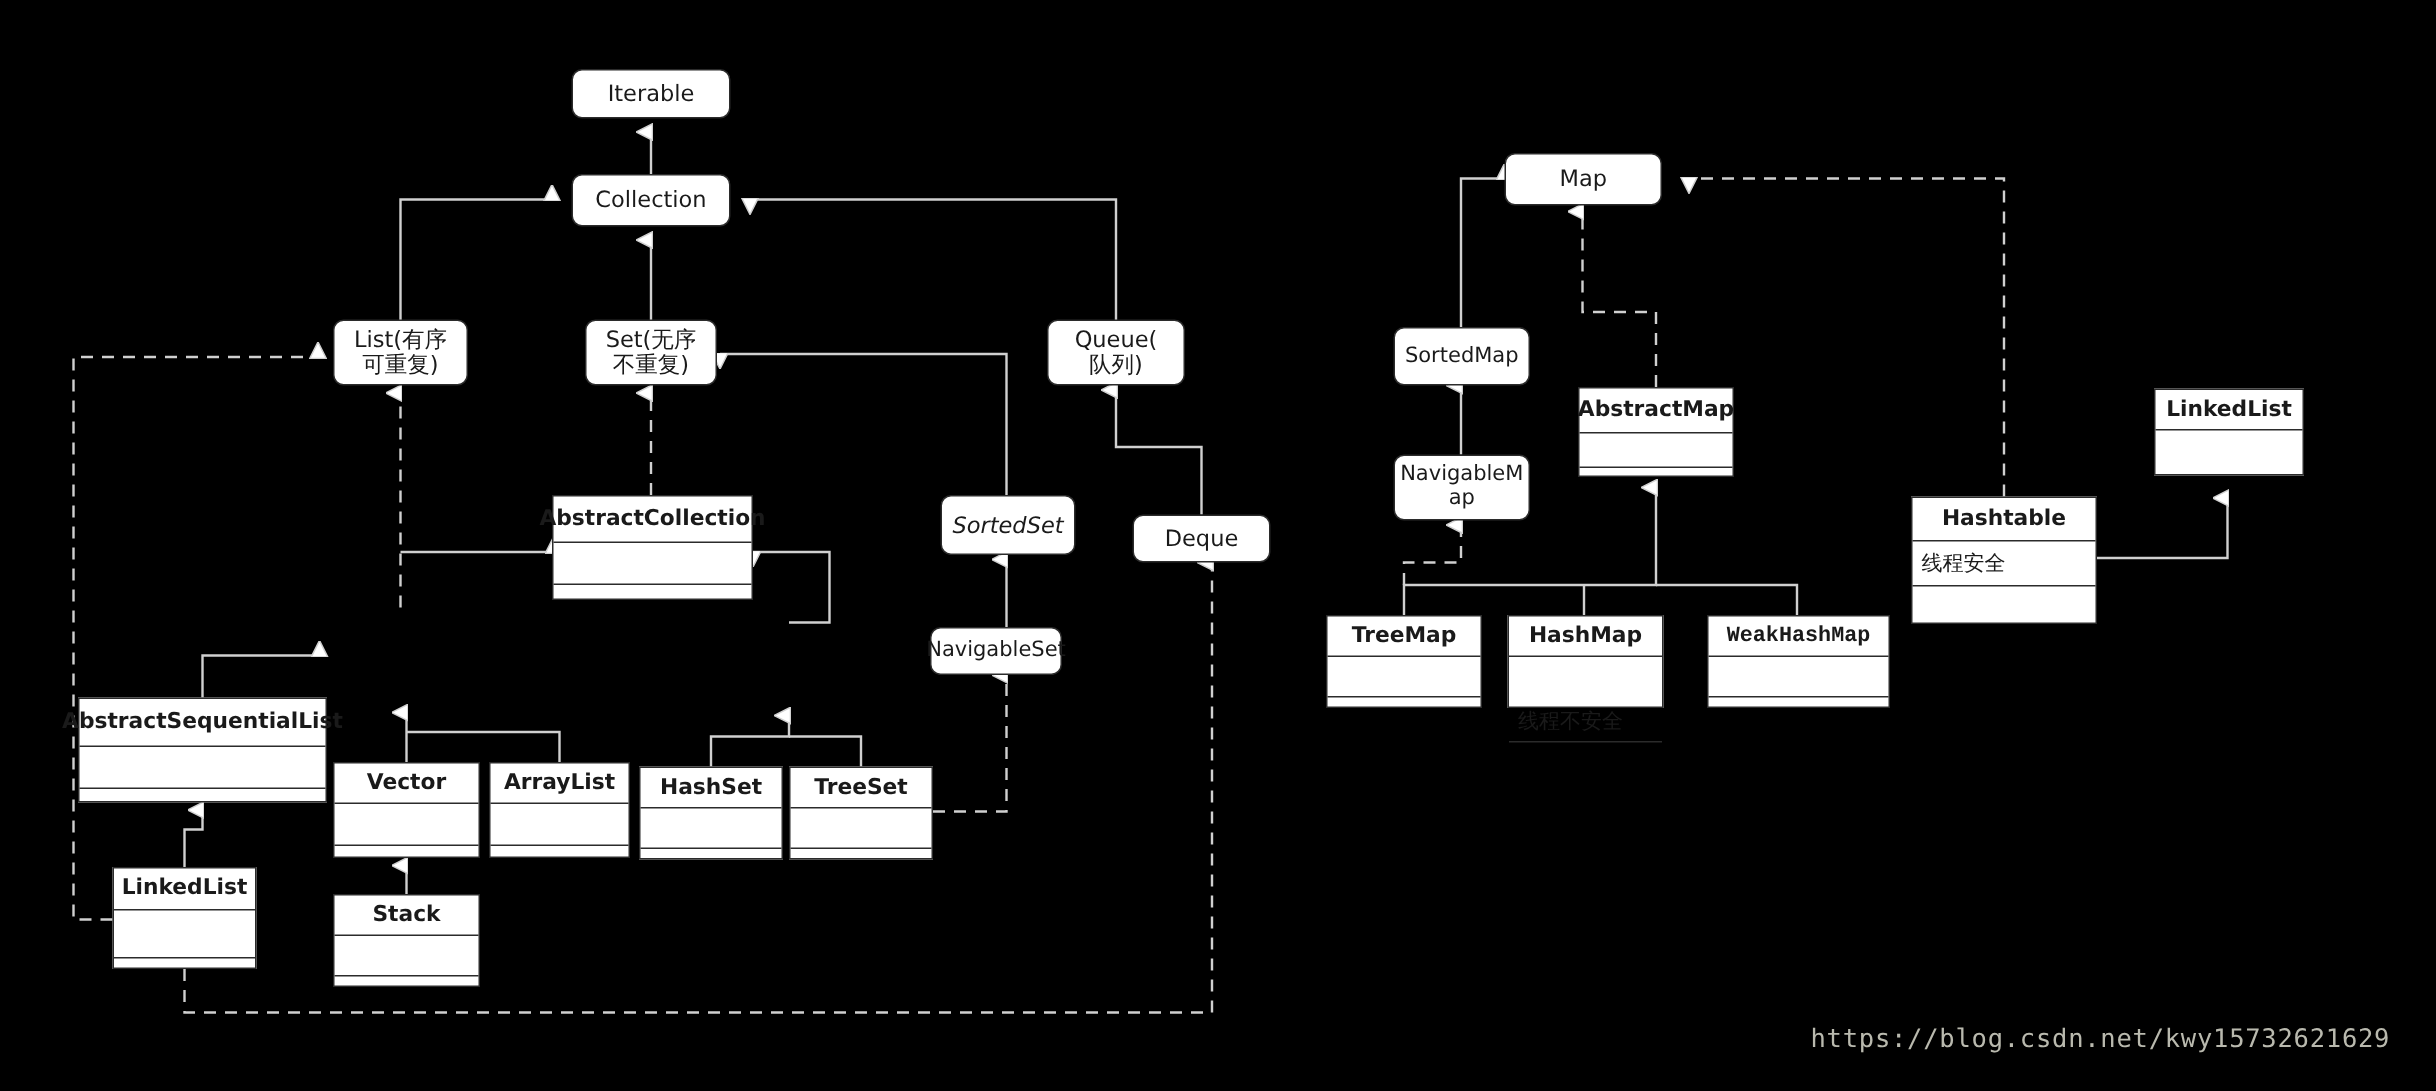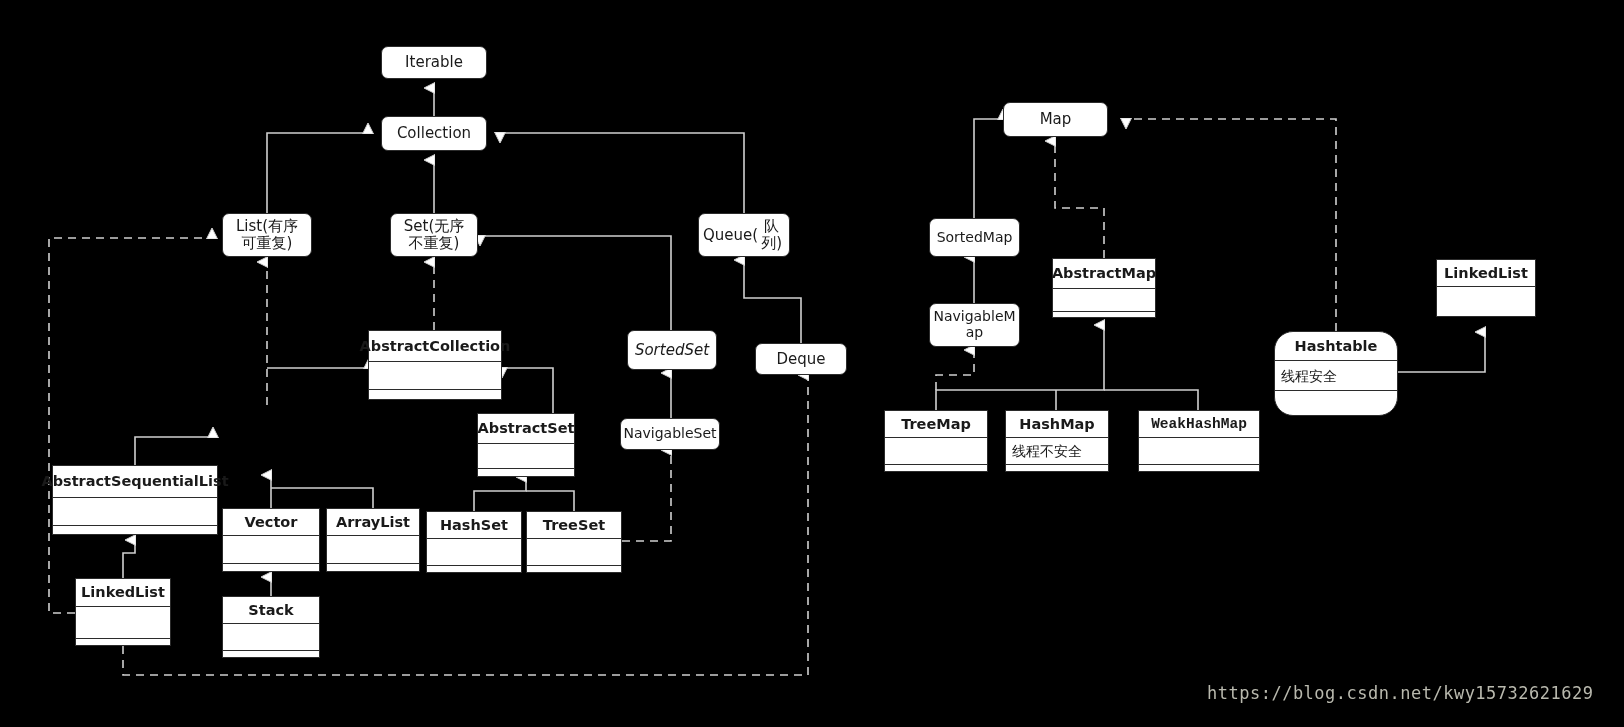--- a/index.html
+++ b/index.html
@@ -121,56 +121,51 @@
   </div>
 
   <div class="node iface" style="left:390px;top:213px;width:88px;height:44px;">
     <div class="title" style="flex-direction:column;">
       <span>Set(无序</span>
       <span>不重复)</span>
     </div>
   </div>
 
   <div class="node iface" style="left:698px;top:213px;width:92px;height:44px;">
-    <div class="title" style="align-items:center;">
+    <div class="title" style="flex-direction:column;align-items:center;">
       <span>Queue(</span>
       <span>队列)</span>
     </div>
   </div>
 
   <div class="node iface" style="left:627px;top:330px;width:90px;height:40px;font-style:italic;">
     <div class="title">SortedSet</div>
   </div>
 
-  <div class="node iface" style="left:620px;top:418px;width:100px;height:32px;">
+  <div class="node iface" style="left:620px;top:418px;width:88px;height:32px;">
     <div class="title" style="font-size:14px;">NavigableSet</div>
   </div>
 
   <div class="node iface" style="left:755px;top:343px;width:92px;height:32px;">
     <div class="title">Deque</div>
   </div>
 
   <div class="node cls" style="left:368px;top:330px;width:134px;height:70px;">
     <div class="title" style="height:31px;">AbstractCollection</div>
     <div class="attrs" style="height:28px;"></div>
     <div class="ops" style="height:9px;"></div>
   </div>
 
 
   <div class="node cls" style="left:52px;top:465px;width:166px;height:70px;">
     <div class="title" style="height:32px;">AbstractSequentialList</div>
     <div class="attrs" style="height:28px;"></div>
     <div class="ops" style="height:8px;"></div>
   </div>
 
-  <div class="node cls" style="left:477px;top:413px;width:98px;height:64px;">
-    <div class="title" style="height:30px;">AbstractSet</div>
-    <div class="attrs" style="height:25px;"></div>
-    <div class="ops" style="height:7px;"></div>
-  </div>
 
   <div class="node cls" style="left:222px;top:508px;width:98px;height:64px;">
     <div class="title" style="height:27px;">Vector</div>
     <div class="attrs" style="height:28px;"></div>
     <div class="ops" style="height:7px;"></div>
   </div>
 
   <div class="node cls" style="left:326px;top:508px;width:94px;height:64px;">
     <div class="title" style="height:27px;text-align:right;">ArrayList</div>
     <div class="attrs" style="height:28px;"></div>
@@ -223,31 +218,31 @@
   </div>
 
   <div class="node cls" style="left:884px;top:410px;width:104px;height:62px;">
     <div class="title" style="height:27px;">TreeMap</div>
     <div class="attrs" style="height:27px;"></div>
     <div class="ops" style="height:6px;"></div>
   </div>
 
   <div class="node cls" style="left:1005px;top:410px;width:104px;height:62px;">
     <div class="title" style="height:27px;">HashMap</div>
-    <div class="attrs" style="height:27px;line-height:23px;">线程不安全</div>
+    <div class="attrs" style="height:27px;line-height:23px;margin-top:30px;">线程不安全</div>
     <div class="ops" style="height:6px;"></div>
   </div>
 
   <div class="node cls" style="left:1138px;top:410px;width:122px;height:62px;font-family:Liberation Mono, monospace;">
     <div class="title" style="height:27px;">WeakHashMap</div>
     <div class="attrs" style="height:27px;"></div>
     <div class="ops" style="height:6px;"></div>
   </div>
 
-  <div class="node cls" style="left:1274px;top:331px;width:124px;height:85px;border-radius:19px;">
+  <div class="node cls" style="left:1274px;top:331px;width:124px;height:85px;">
     <div class="title" style="height:29px;">Hashtable</div>
     <div class="attrs" style="height:30px;line-height:26px;">线程安全</div>
     <div class="ops" style="height:24px;"></div>
   </div>
 
   <div class="node cls" style="left:1436px;top:259px;width:100px;height:58px;">
     <div class="title" style="height:27px;">LinkedList</div>
     <div class="attrs" style="height:24px;border-bottom:none;"></div>
     <div class="ops" style="height:0px;"></div>
   </div>

